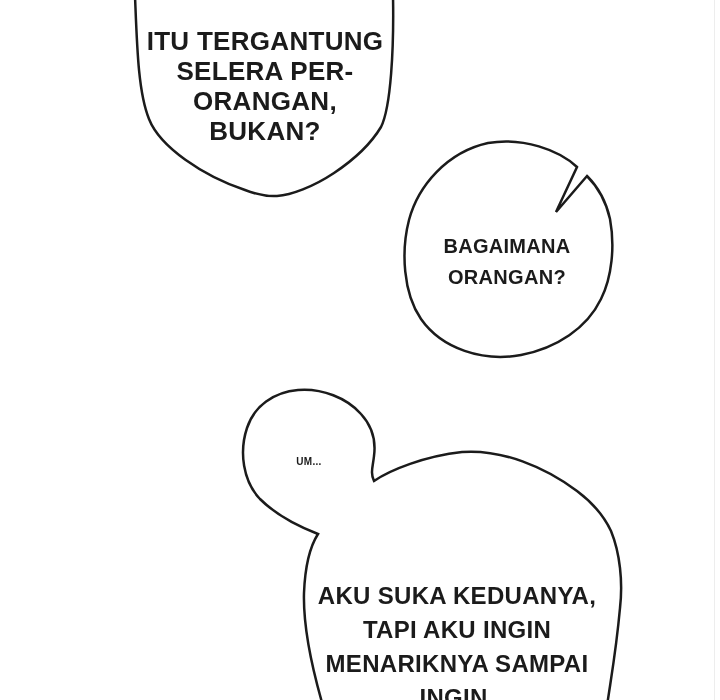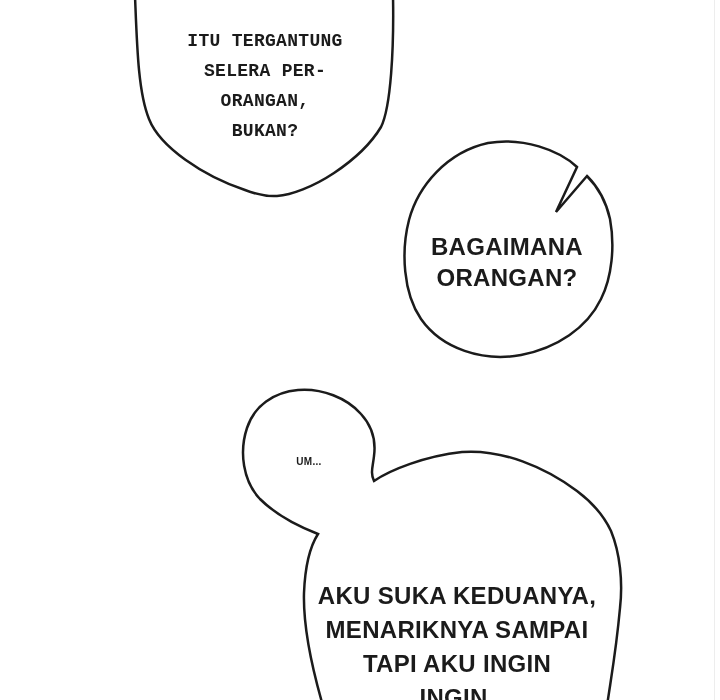--- a/index.html
+++ b/index.html
@@ -33,22 +33,22 @@
     stroke-linejoin: miter;
   }
   .speech-text {
     position: absolute;
     color: var(--ink);
     font-weight: 700;
     text-align: center;
     letter-spacing: 0.3px;
     white-space: nowrap;
   }
-  .b1-text { left: 110px; top: 26px;  width: 310px; font-size: 18px; line-height: 30px; font-family: Liberation Mono, monospace; }
-  .b2-text { left: 402px; top: 231px; width: 210px; font-size: 24px; line-height: 31px; }
+  .b1-text { left: 110px; top: 26px;  width: 310px; font-size: 26px; line-height: 30px; }
+  .b2-text { left: 402px; top: 231px; width: 210px; font-size: 20px; line-height: 31px; }
   .um-text { left: 277px; top: 453px; width: 64px;  font-size: 10px; line-height: 18px; }
   .b3-text { left: 285px; top: 539px; width: 344px; font-size: 24px; line-height: 34px; margin-top: 40px; }
   .page-edge-line {
     position: absolute;
     top: 0;
     left: 714px;
     width: 1px;
     height: 700px;
     background: #ededed;
   }
@@ -108,20 +108,20 @@
     <div>BAGAIMANA</div>
     <div>ORANGAN?</div>
   </div>
 
   <div class="speech-text um-text">
     <div>UM...</div>
   </div>
 
   <div class="speech-text b3-text">
     <div>AKU SUKA KEDUANYA,</div>
+    <div>TAPI AKU INGIN</div>
     <div>MENARIKNYA SAMPAI</div>
-    <div>TAPI AKU INGIN</div>
     <div>INGIN.</div>
   </div>
 
   <div class="page-edge-line"></div>
 
 </div>
 
 </body></html>

